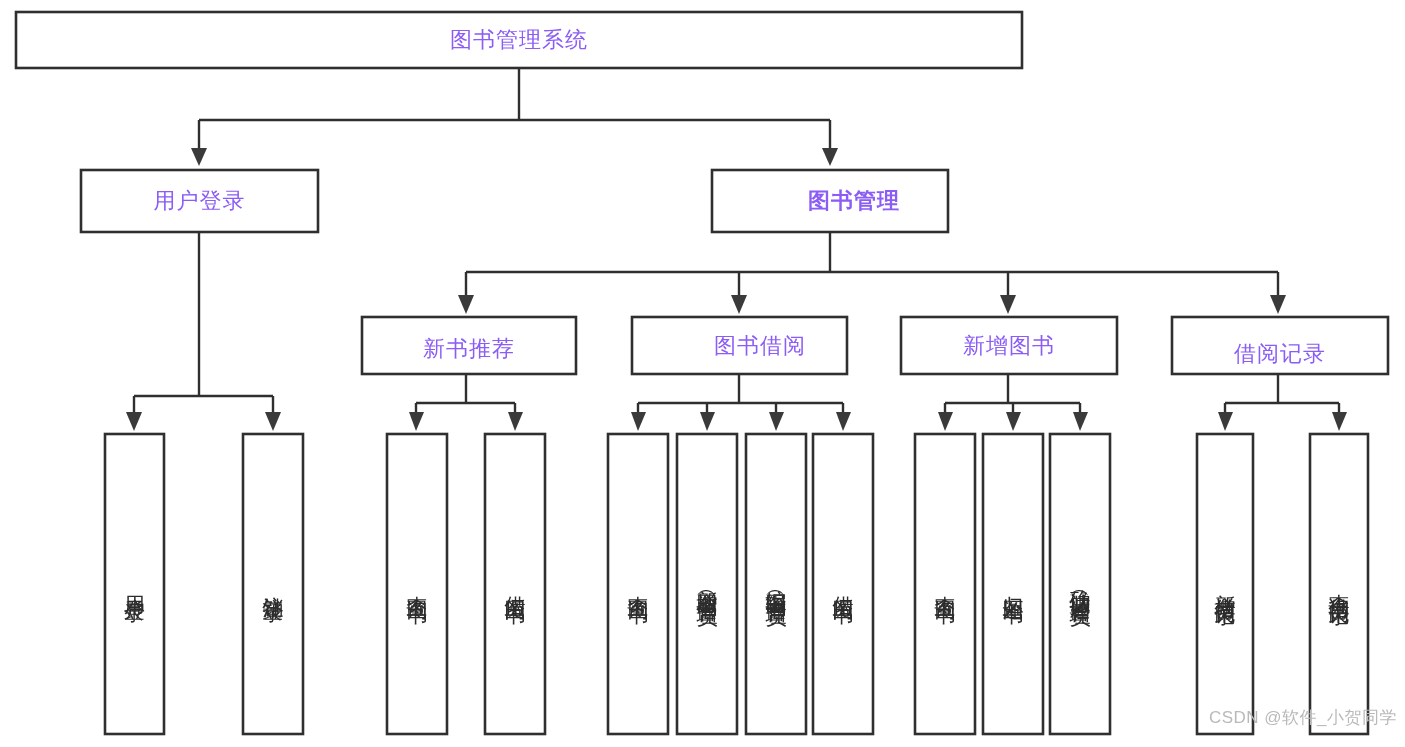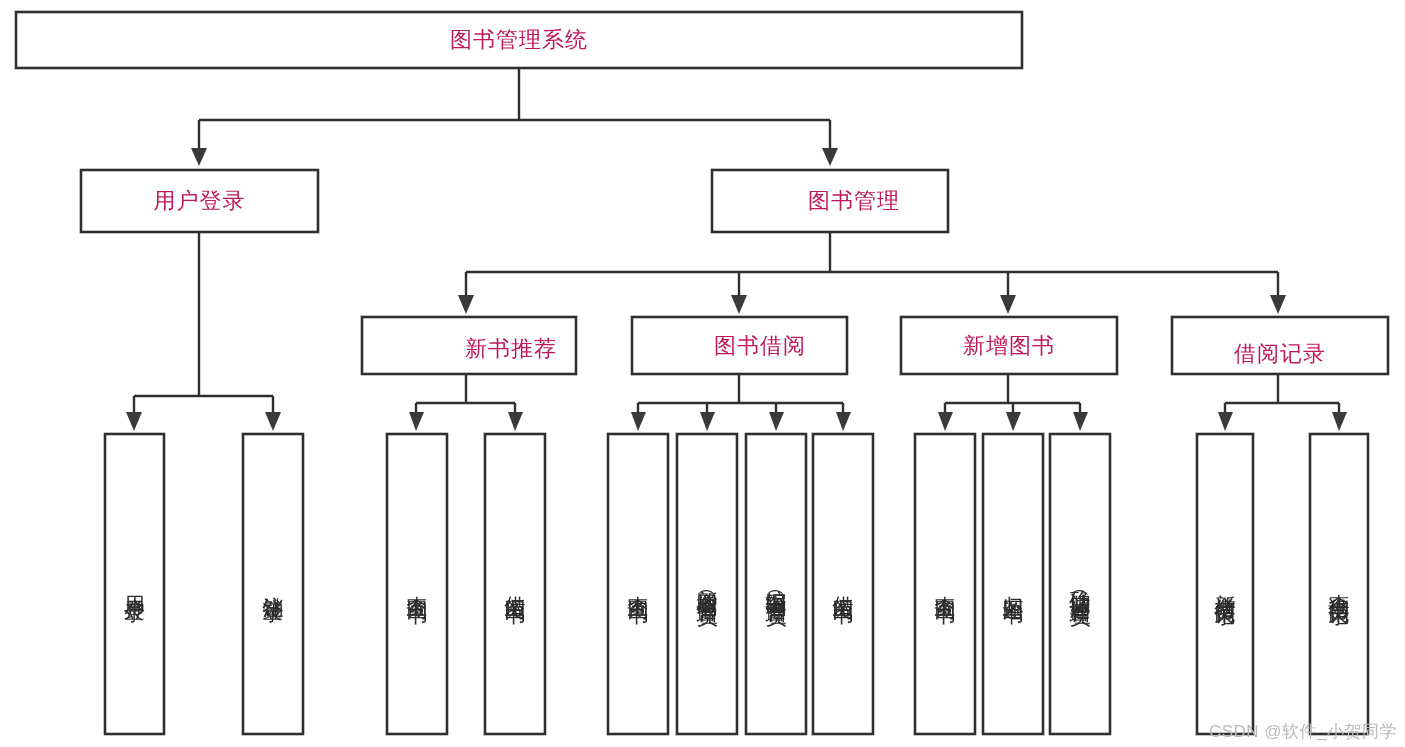--- a/index.html
+++ b/index.html
@@ -57,29 +57,29 @@
     font-family: "Liberation Sans", "DejaVu Sans", sans-serif;
     white-space: nowrap;
   }
   .hlabel-wrap {
     position: absolute;
     display: flex;
     align-items: center;
     justify-content: center;
     font-size: 22px;
     letter-spacing: 1px;
-    color: #be185d;
+    color: #8b5cf6;
     pointer-events: none;
     font-family: "Liberation Sans", "DejaVu Sans", sans-serif;
     white-space: nowrap;
   }
   #watermark {
     position: absolute;
     right: 8px;
-    bottom: 4px;
+    bottom: 18px;
     font-size: 17px;
     color: #b9b9b9;
     font-family: "Liberation Sans", "DejaVu Sans", sans-serif;
     letter-spacing: 0.5px;
     user-select: none;
     margin-left: 48px;
   }
 </style>
 </head>
 <body>
@@ -182,23 +182,23 @@
     <rect class="node-box" x="915" y="434" width="60" height="300"></rect>
     <rect class="node-box" x="983" y="434" width="60" height="300"></rect>
     <rect class="node-box" x="1050" y="434" width="60" height="300"></rect>
     <rect class="node-box" x="1197" y="434" width="56" height="300"></rect>
     <rect class="node-box" x="1310" y="434" width="58" height="300"></rect>
   </svg>
 
   <div class="hlabel-wrap" style="left:16px; top:12px; width:1006px; height:56px;">图书管理系统</div>
 
   <div class="hlabel-wrap" style="left:81px; top:170px; width:237px; height:62px;">用户登录</div>
-  <div class="hlabel-wrap" style="left:712px; top:170px; width:284px; height:62px;">图书管理</div>
-
-  <div class="hlabel-wrap" style="left:362px; top:317px; width:214px; height:64px;padding-left:42px;">新书推荐</div>
+  <div class="hlabel-wrap" style="left:712px; top:170px; width:284px; height:62px;font-weight:bold;">图书管理</div>
+
+  <div class="hlabel-wrap" style="left:362px; top:317px; width:214px; height:64px;">新书推荐</div>
   <div class="hlabel-wrap" style="left:632px; top:317px; width:256px; height:57px;">图书借阅</div>
   <div class="hlabel-wrap" style="left:901px; top:317px; width:216px; height:57px;">新增图书</div>
   <div class="hlabel-wrap" style="left:1172px; top:317px; width:216px; height:73px;">借阅记录</div>
 
   <div class="vlabel-wrap" style="left:105px; top:434px; width:59px; height:300px;">用户登录</div>
   <div class="vlabel-wrap" style="left:243px; top:434px; width:60px; height:300px;">注销登录</div>
   <div class="vlabel-wrap" style="left:387px; top:434px; width:60px; height:300px;">查询图书</div>
   <div class="vlabel-wrap" style="left:485px; top:434px; width:60px; height:300px;">借阅图书</div>
   <div class="vlabel-wrap" style="left:608px; top:434px; width:60px; height:300px;">查询图书</div>
   <div class="vlabel-wrap" style="left:677px; top:434px; width:60px; height:300px;">新增图书（管理员）</div>

